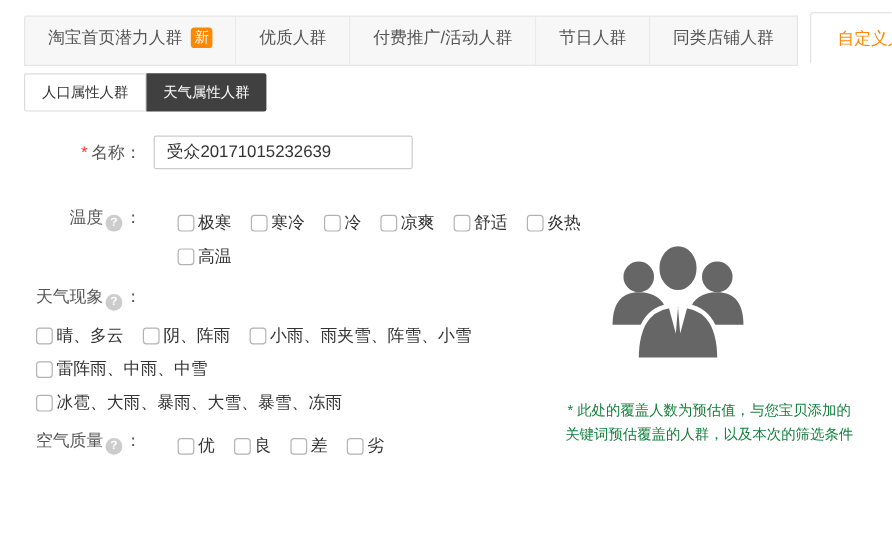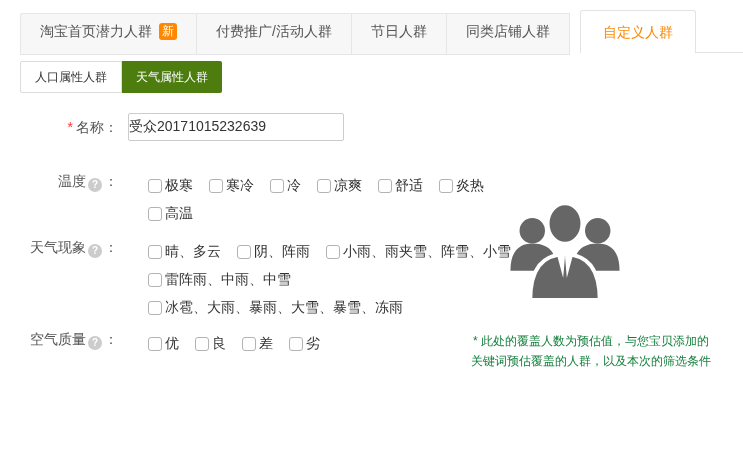--- a/index.html
+++ b/index.html
@@ -20,39 +20,39 @@
   .tab-filler { flex:1 1 auto; align-self:stretch; border-bottom:1px solid #e3e3e3; }
   .badge { display:inline-block; margin-left:7px; background:#ff8800; color:#fff;
     font-size:12px; line-height:17px; padding:0 3px; border-radius:3px;
     vertical-align:1px; }
 
   
   .subtabs { position:absolute; top:61px; left:20px; display:flex; height:32px; }
   .subtab { height:32px; line-height:30px; padding:0 14px; font-size:12px;
     color:#333; background:#fff; border:1px solid #dcdcdc; border-radius:2px 0 0 2px;
     cursor:pointer; }
-  .subtab.active { background:#4d7c0f; color:#fff; border:none; line-height:32px;
+  .subtab.active { background:#404040; color:#fff; border:none; line-height:32px;
     border-radius:0 2px 2px 0; }
 
   
   .form { position:absolute; top:113px; left:0; width:470px; }
   .form-row { display:flex; align-items:flex-start; }
   .row-name { margin-bottom:26px; }
   .row-temp { margin-bottom:10px; }
-  .row-weather { margin-bottom:8px; }
+  .row-weather { margin-bottom:8px;flex-direction:column; }
   .form-label { flex:none; width:118px; text-align:right; font-size:14px;
     color:#555; line-height:28px; white-space:nowrap; }
   .req { color:#f33; margin-right:3px; }
   .help-icon { display:inline-block; width:14px; height:14px; line-height:14px;
     border-radius:50%; background:#ccc; color:#fff; font-size:10px;
     text-align:center; margin:0 2px; vertical-align:-2px; cursor:pointer;
     font-weight:bold; }
   .form-ctrl { margin-left:10px; }
   .name-input { width:216px; height:28px; border:1px solid #ccc; border-radius:2px;
-    padding:0 0; font-size:14px; color:#333; outline:none;
+    padding:0 10px; font-size:14px; color:#333; outline:none;
     font-family:"Liberation Sans","DejaVu Sans",sans-serif; }
   .cb-line { height:28px; display:flex; align-items:flex-end;margin-left:20px; }
   .cb { display:inline-flex; align-items:center; margin-right:16px; font-size:14px;
     color:#333; cursor:pointer; white-space:nowrap; }
   .cb .box { width:14px; height:14px; border:1px solid #b3b3b3; border-radius:3px;
     background:#fff; margin-right:3px; flex:none; }
 
   
   .right-panel { position:absolute; left:455px; top:190px; width:272px; }
   .icon-wrap { width:220px; text-align:center; }
@@ -62,20 +62,23 @@
     color:#15803d; line-height:20px; }
 </style>
 </head>
 <body>
 
 <div class="page">
 
   <div class="tabbar">
     <div class="tab first">
       <span>淘宝首页潜力人群</span><span class="badge">新</span>
+    </div>
+    <div class="tab">
+      <span>优质人群</span>
     </div>
     <div class="tab">
       <span>付费推广/活动人群</span>
     </div>
     <div class="tab">
       <span>节日人群</span>
     </div>
     <div class="tab">
       <span>同类店铺人群</span>
     </div>

